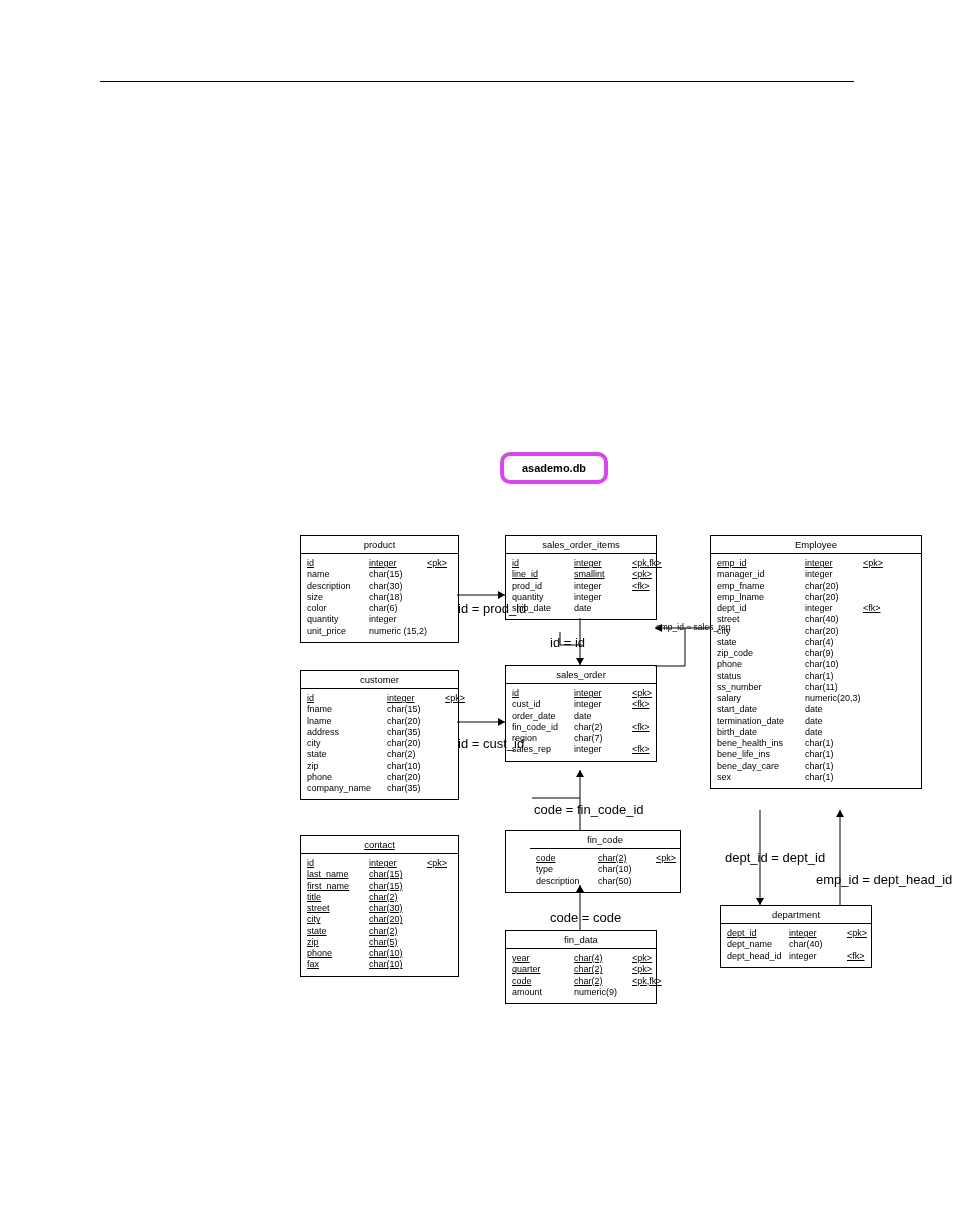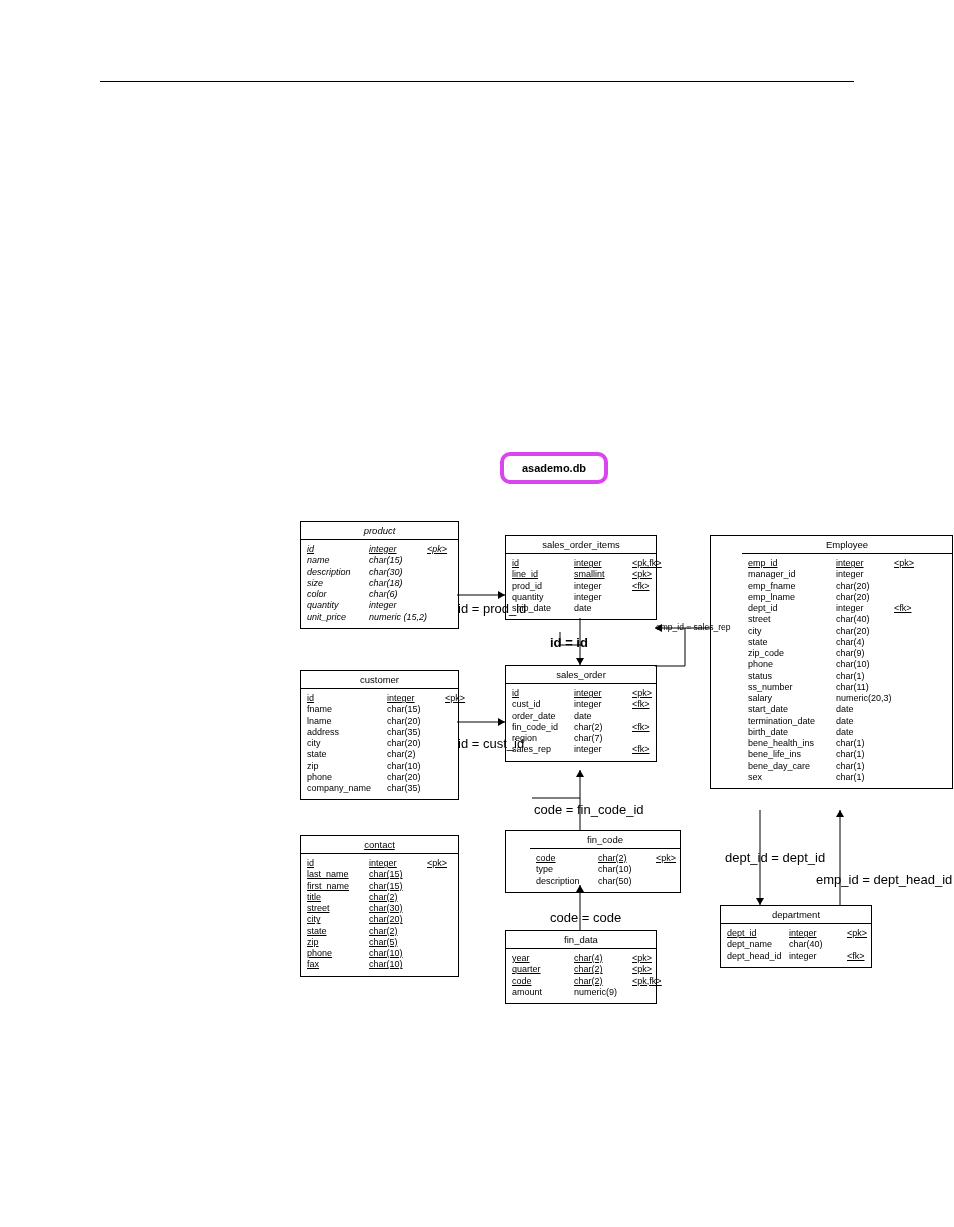--- a/index.html
+++ b/index.html
@@ -88,21 +88,21 @@
 
 <div class="top-rule"></div>
 
 <div class="diagram">
 
   <div class="db-badge">
     <div class="shadow"></div>
     <div class="front">asademo.db</div>
   </div>
 
-  <div class="entity" id="ent-product" style="left:0px; top:81px; width:157px;font-style:italic;">
+  <div class="entity" id="ent-product" style="left:0px; top:95px; width:157px;">
     <div class="title">product</div>
     <div class="cols">
         <div class="row pk">
           <span class="c1">id</span>
           <span class="c2">integer</span>
           <span class="c3 key">&lt;pk&gt;</span>
         </div>
         <div class="row">
           <span class="c1">name</span>
           <span class="c2">char(15)</span>
@@ -350,21 +350,21 @@
           <span class="c3 key">&lt;pk,fk&gt;</span>
         </div>
         <div class="row">
           <span class="c1">amount</span>
           <span class="c2">numeric(9)</span>
           <span class="c3"></span>
         </div>
       </div>
   </div>
 
-  <div class="entity xwide" id="ent-employee" style="left:410px; top:95px; width:210px;padding-left:31px;">
+  <div class="entity xwide" id="ent-employee" style="left:410px; top:95px; width:210px;">
     <div class="title">Employee</div>
     <div class="cols">
         <div class="row pk">
           <span class="c1">emp_id</span>
           <span class="c2">integer</span>
           <span class="c3 key">&lt;pk&gt;</span>
         </div>
         <div class="row">
           <span class="c1">manager_id</span>
           <span class="c2">integer</span>
@@ -478,21 +478,21 @@
         </div>
         <div class="row">
           <span class="c1">dept_head_id</span>
           <span class="c2">integer</span>
           <span class="c3 key">&lt;fk&gt;</span>
         </div>
       </div>
   </div>
 
   <div class="rel-label" style="left:158px; top:161px;">id = prod_id</div>
-  <div class="rel-label" style="left:250px; top:195px;font-weight:bold;">id = id</div>
+  <div class="rel-label" style="left:250px; top:195px;">id = id</div>
   <div class="rel-label" style="left:158px; top:288px;margin-top:8px;">id = cust_id</div>
   <div class="rel-label" style="left:234px; top:362px;">code = fin_code_id</div>
   <div class="rel-label" style="left:250px; top:470px;">code = code</div>
   <div class="rel-label" style="left:356px; top:182px; font-size:8.5px;">emp_id = sales_rep</div>
   <div class="rel-label" style="left:425px; top:410px;">dept_id = dept_id</div>
   <div class="rel-label" style="left:516px; top:432px;">emp_id = dept_head_id</div>
 
   <svg class="connectors">
 
     <line x1="157" y1="155" x2="205" y2="155"></line>

